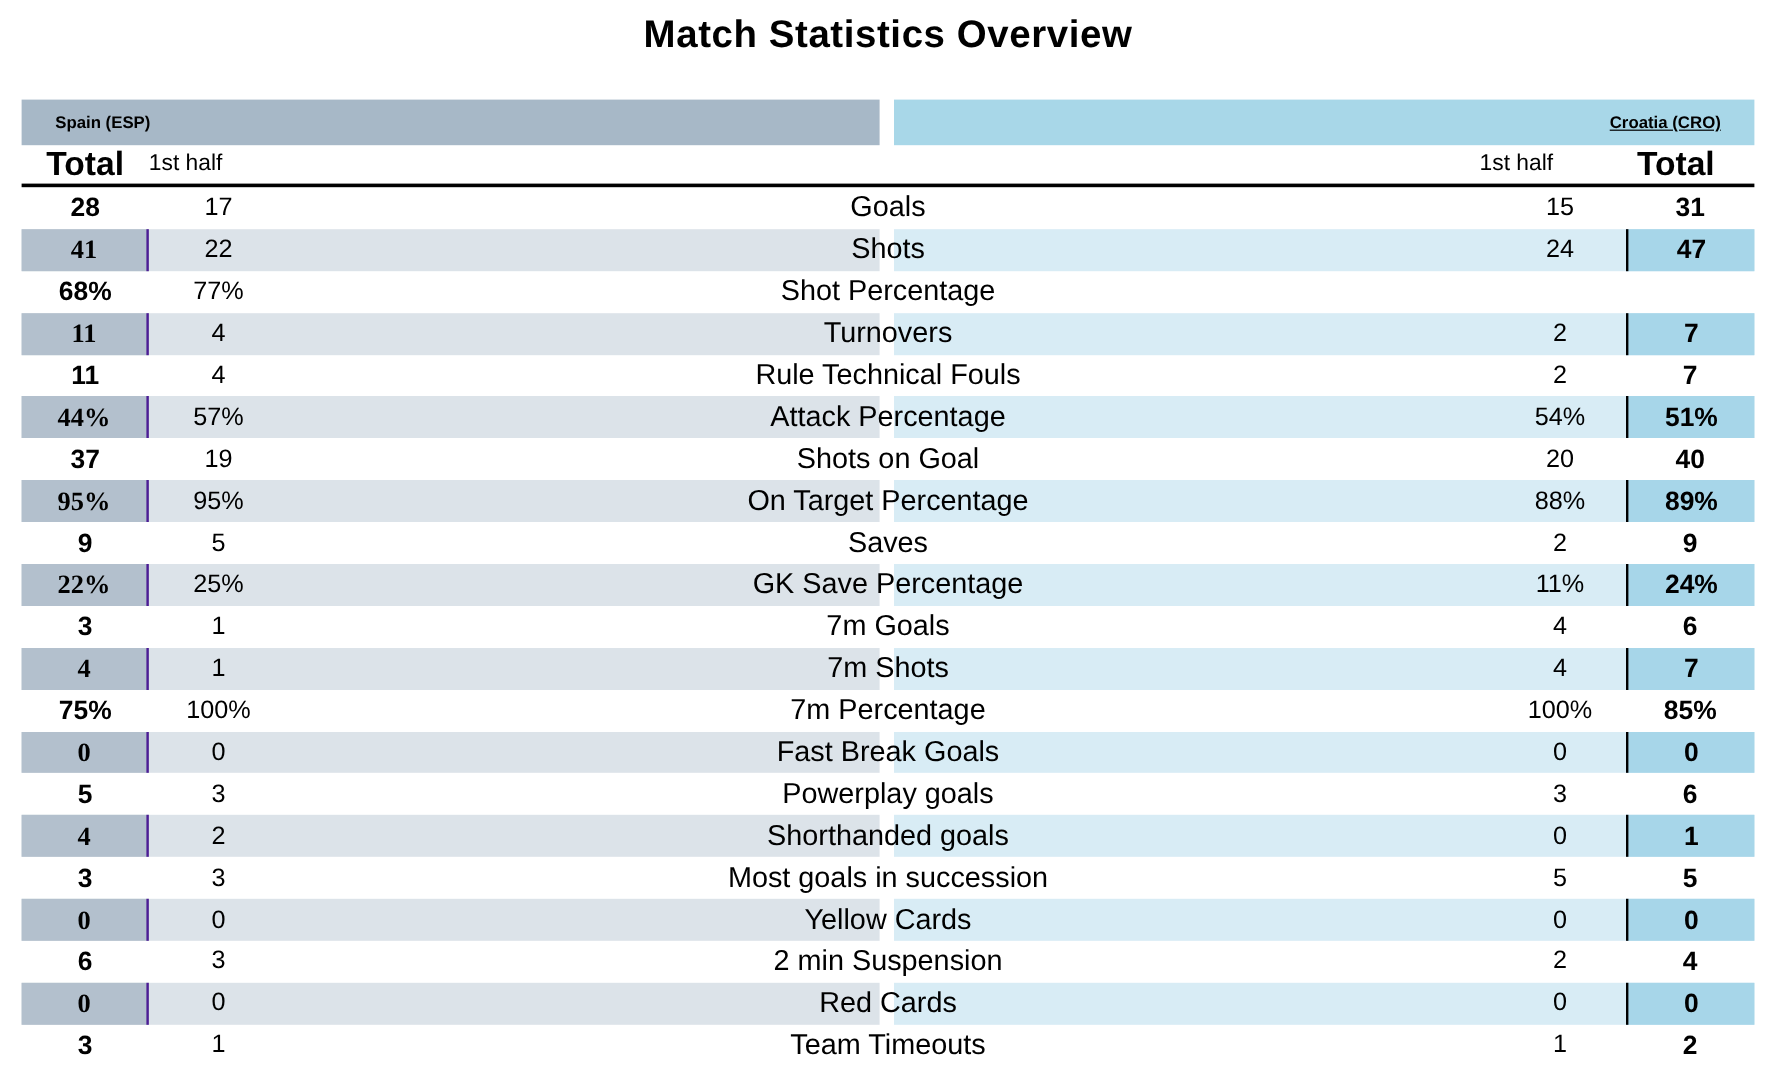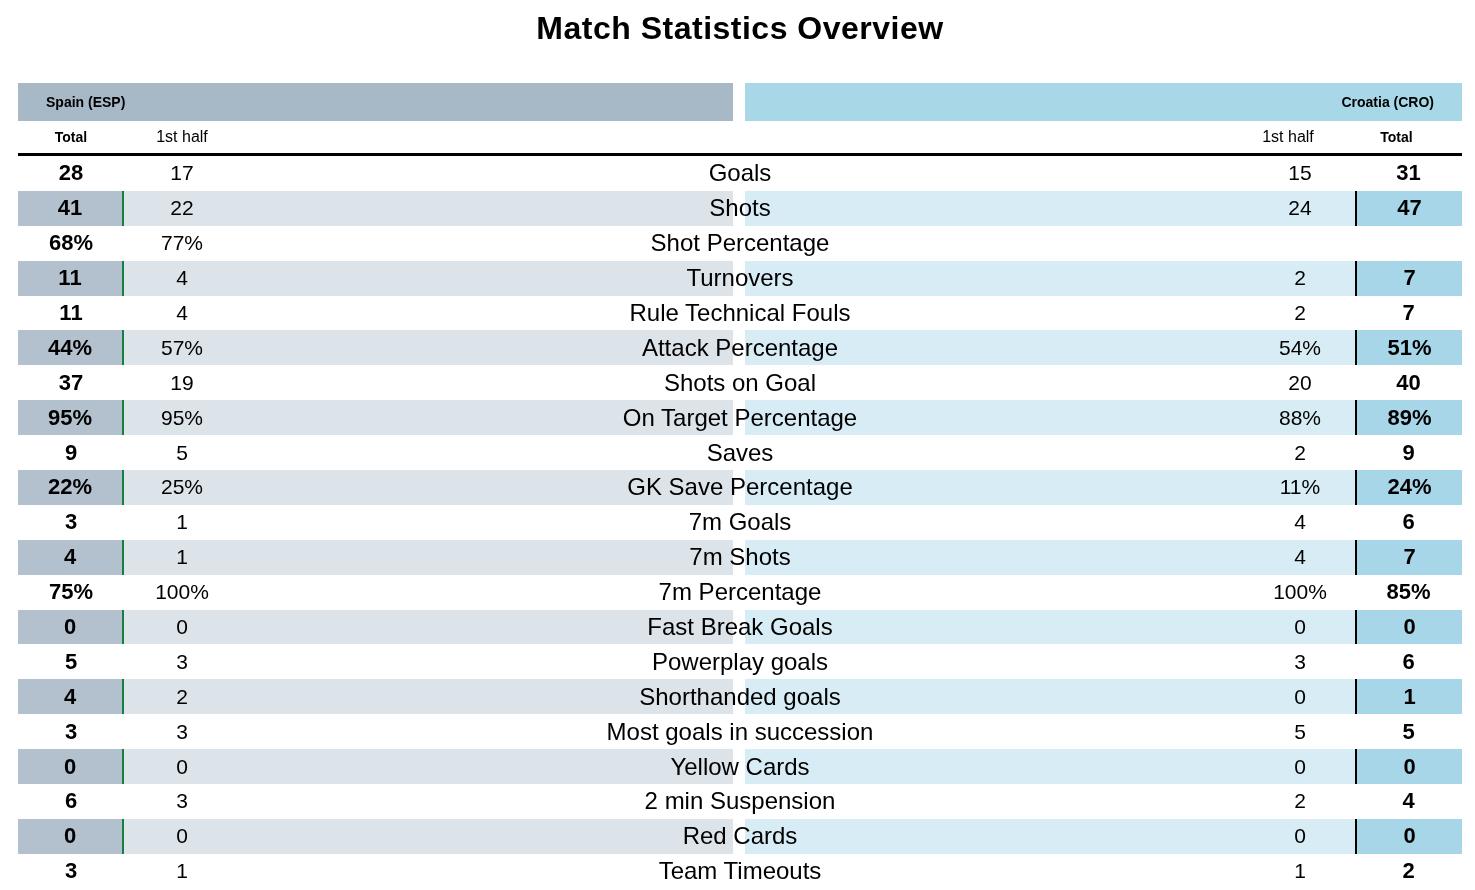--- a/index.html
+++ b/index.html
@@ -7,28 +7,28 @@
               font-family:"Liberation Sans", sans-serif; color:var(--text,#000); }
   .page { width:1475px; height:890px; padding:0 13px 0 18px; }
 
   .title { text-align:center; font-size:32px; font-weight:bold; letter-spacing:0.5px;
            padding-top:10px; height:83px; }
 
   .team-bars { display:flex; height:38px; }
   .team-bar { display:flex; align-items:center; font-size:14px; font-weight:bold; }
   .team-bar.home { width:715px; background:var(--home-header); padding-left:28px; }
   .mid-gap { width:12px; }
-  .team-bar.away { width:717px; background:var(--away-header); justify-content:flex-end; padding-right:28px; }
+  .team-bar.away { width:717px; background:var(--away-header); justify-content:flex-end; padding-right:28px;text-decoration:underline; }
 
   .col-headers { display:flex; height:32px; align-items:center; }
   .col-headers .half { display:flex; height:100%; align-items:center; }
   .col-headers .half.left { width:715px; }
   .col-headers .half.right { width:717px; justify-content:flex-end; }
-  .hdr-total { font-size:14px; font-weight:bold; text-align:center; }
-  .hdr-half  { font-size:16px; text-align:center; }
+  .hdr-total { font-size:28px; font-weight:bold; text-align:center; }
+  .hdr-half  { font-size:19px; }
   .half.left  .hdr-total { width:106px; }
   .half.left  .hdr-half  { width:116px; }
   .half.right .hdr-half  { width:110px; }
   .half.right .hdr-total { width:107px; }
 
   .rule { height:3px; background:var(--rule,#000); }
 
   .row { position:relative; display:flex; height:34.9px;justify-content:space-between; }
   .row .half { display:flex; height:100%; }
   .row .half.left  { width:715px; }
@@ -36,21 +36,21 @@
   .row .half.right { width:717px; }
   .cell { display:flex; align-items:center; justify-content:center; font-size:21px; }
   .cell.total { font-weight:bold; font-size:22px; }
   .half.left  .cell.total { width:106px; }
   .half.left  .cell.half1 { width:116px; }
   .half.right .cell.half1 { width:110px; }
   .half.right .cell.total { width:107px; }
   .cell.filler { flex:1; }
 
   .row.shaded .half.left  { background:var(--home-row); }
-  .row.shaded .half.left .cell.total  { background:var(--home-total); border-right:2px solid #15803d; }
+  .row.shaded .half.left .cell.total  { background:var(--home-total); border-right:2px solid #4c1d95;font-family:Liberation Serif, serif; }
   .row.shaded .half.right { background:var(--away-row); }
   .row.shaded .half.right .cell.total { background:var(--away-total); border-left:2px solid #000000; }
 
   .row .label { position:absolute; inset:0; display:flex; align-items:center;
                 justify-content:center; font-size:24px; pointer-events:none; }
 </style>
 </head>
 <body>
 
 <div class="page">

